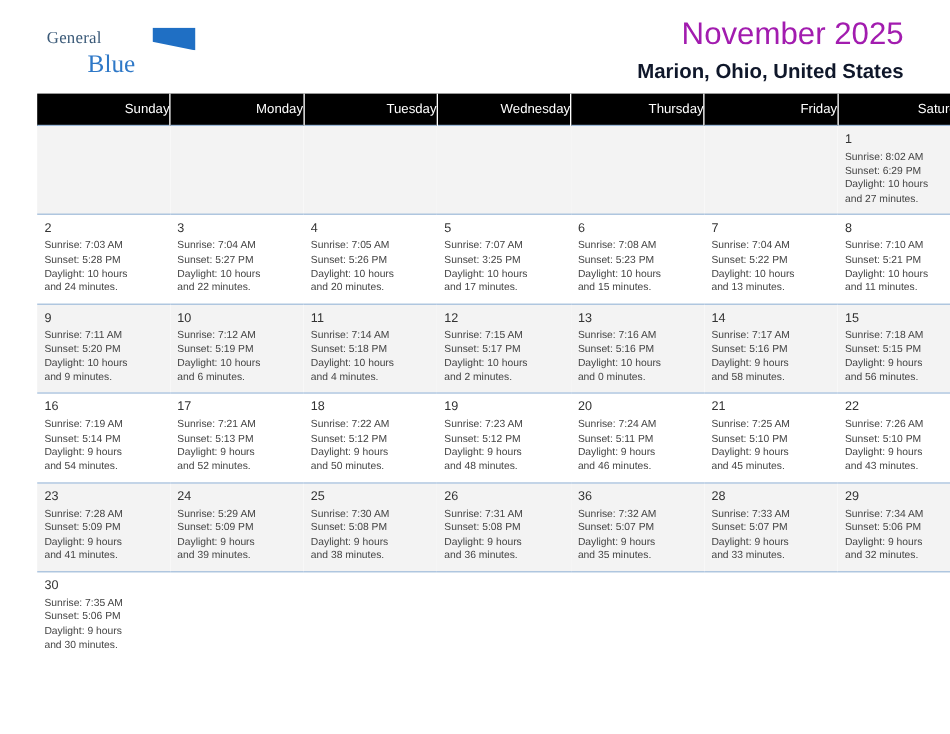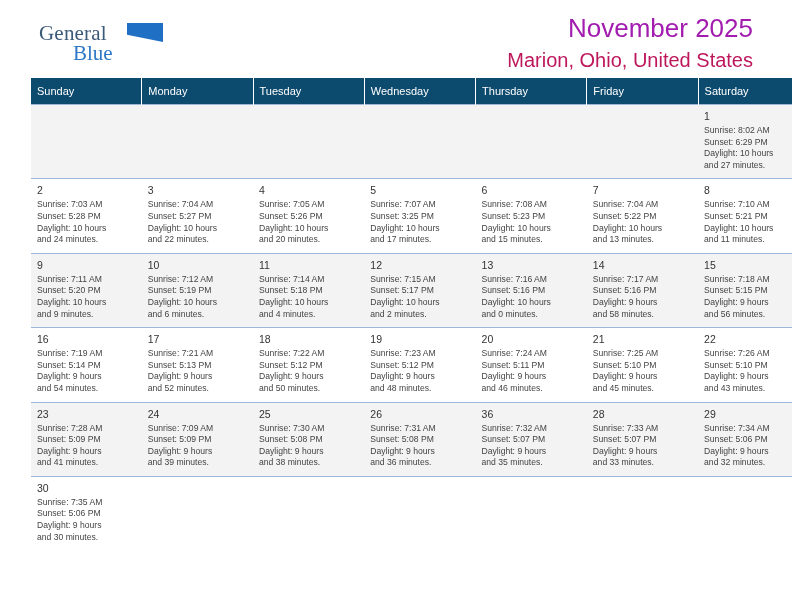--- a/index.html
+++ b/index.html
@@ -27,21 +27,21 @@
     height: 72px;
   }
   .logo {
     position: absolute;
     left: 8px;
     top: 22px;
     width: 230px;
     height: 56px;
   }
   .logo-general {
-    font-size: 21px;
+    font-size: 14px;
     color: #3b5a78;
     letter-spacing: .2px;
     line-height: 22px;
     font-family: "Liberation Serif", serif;
   }
   .logo-blue {
     font-size: 21px;
     color: #2e78c7;
     line-height: 22px;
     font-family: "Liberation Serif", serif;
@@ -64,38 +64,39 @@
     top: 12px;
     text-align: right;
   }
   .cal-title {
     font-size: 26px;
     color: #a21caf;
     font-weight: normal;
     line-height: 32px;
   }
   .cal-sub {
-    font-size: 20px;
-    color: #be185d;
+    font-size: 17px;
+    color: #0f172a;
     line-height: 20px;
     margin-top: 6px;
+    font-weight: bold;
   }
   
   table.cal {
     border-collapse: collapse;
     table-layout: fixed;
     width: 730px;
     margin-top: 6px;
   }
   table.cal th {
-    background: #0c4a6e;
+    background: #000000;
     color: #ffffff;
     font-size: 11px;
     font-weight: normal;
-    text-align: left;
+    text-align: right;
     padding: 5px 0 5px 6px;
     height: 16px;
     border-right: 1px solid #ffffff;
     width: 104.28px;
   }
   table.cal th:last-child { border-right: none; }
   table.cal td {
     vertical-align: top;
     border-top: 1px solid #9cb8d8;
     padding: 4px 5px 7px 6px;
@@ -365,21 +366,21 @@
             <div class="info">
               <div>Sunrise: 7:28 AM</div>
               <div>Sunset: 5:09 PM</div>
               <div>Daylight: 9 hours</div>
               <div>and 41 minutes.</div>
             </div>
           </td>
           <td>
             <span class="daynum">24</span>
             <div class="info">
-              <div>Sunrise: 7:09 AM</div>
+              <div>Sunrise: 5:29 AM</div>
               <div>Sunset: 5:09 PM</div>
               <div>Daylight: 9 hours</div>
               <div>and 39 minutes.</div>
             </div>
           </td>
           <td>
             <span class="daynum">25</span>
             <div class="info">
               <div>Sunrise: 7:30 AM</div>
               <div>Sunset: 5:08 PM</div>

